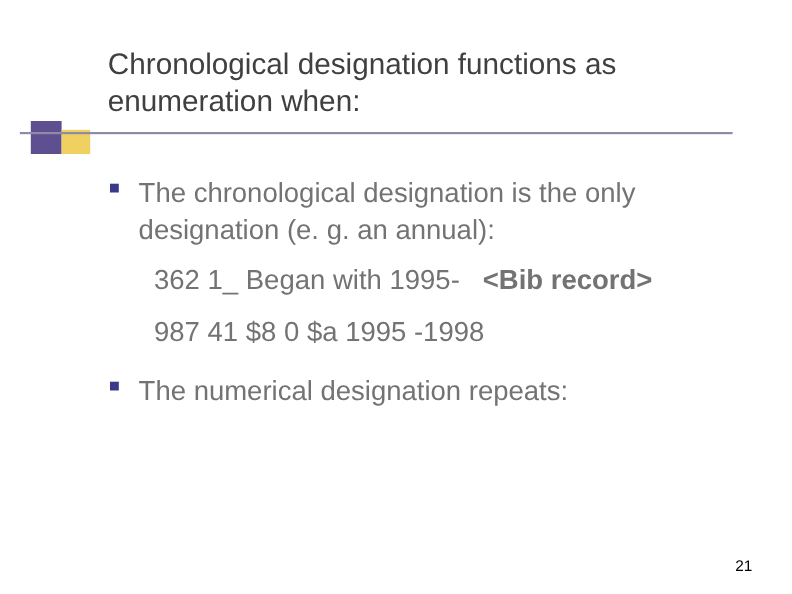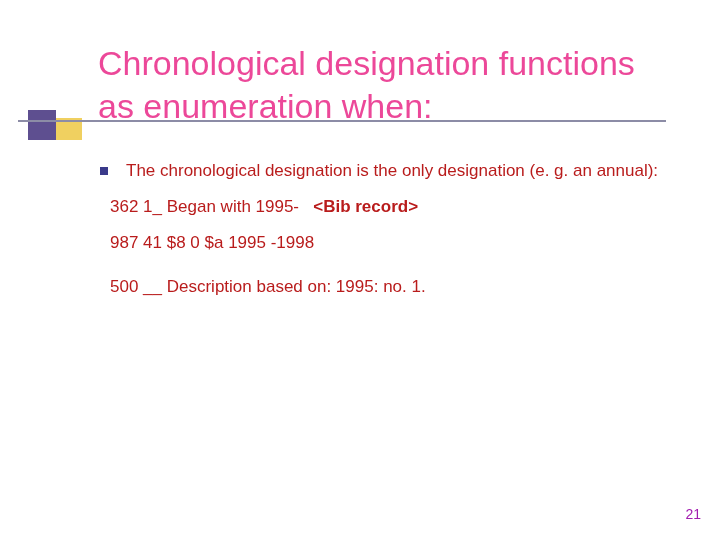--- a/index.html
+++ b/index.html
@@ -18,23 +18,23 @@
     height: 540px;
     box-sizing: border-box;
   }
   .title-block {
     position: absolute;
     left: 98px;
     top: 42px;
     width: 560px;
   }
   .title-text {
-    font-size: 34px;
+    font-size: 27px;
     line-height: 1.25;
-    color: #ec4899;
+    color: #404040;
     font-family: Verdana, Arial, sans-serif;
   }
   .title-underline {
     position: absolute;
     left: 18px;
     top: 120px;
     width: 648px;
     height: 2px;
     background: #8c8ca6;
   }
@@ -52,50 +52,50 @@
     top: 118px;
     width: 26px;
     height: 22px;
     background: #f0d060;
   }
   .body {
     position: absolute;
     left: 100px;
     top: 160px;
     width: 560px;
-    font-size: 17px;
+    font-size: 25px;
     line-height: 1.3;
-    color: #b91c1c;
+    color: #737373;
   }
   .bullet-row {
     position: relative;
     margin-bottom: 14px;
   }
   .bullet {
     position: absolute;
     left: 0;
     top: 7px;
     width: 8px;
     height: 8px;
     background: #3a3a8a;
   }
   .bullet-text {
     margin-left: 26px;
   }
   .indent {
-    margin-left: 10px;
+    margin-left: 40px;
     margin-bottom: 14px;
   }
   .bold { font-weight: bold; }
   .page-num {
     position: absolute;
-    right: 19px;
+    right: 36px;
     bottom: 18px;
     font-size: 14px;
-    color: #a21caf;
+    color: #000000;
   }
   .bib-record {
     display: inline-block;
   }
 </style>
 </head>
 <body>
 
 <div class="slide">
 
@@ -115,21 +115,24 @@
     </div>
 
     <div class="indent">
       <span>362 1_ Began with 1995-&nbsp;&nbsp;&nbsp;</span><span class="bold bib-record">&lt;Bib record&gt;</span>
     </div>
 
     <div class="indent">987 41 $8 0 $a 1995 -1998</div>
 
     <div style="height:8px"></div>
 
+    <div class="bullet-row">
+      <span class="bullet"></span>
+      <div class="bullet-text">The numerical designation repeats:</div>
+    </div>
 
-    <div class="indent">500 __  Description based on: 1995: no. 1.</div>
 
 
   </div>
 
   <div class="page-num">21</div>
 
 </div>
 
 </body></html>

